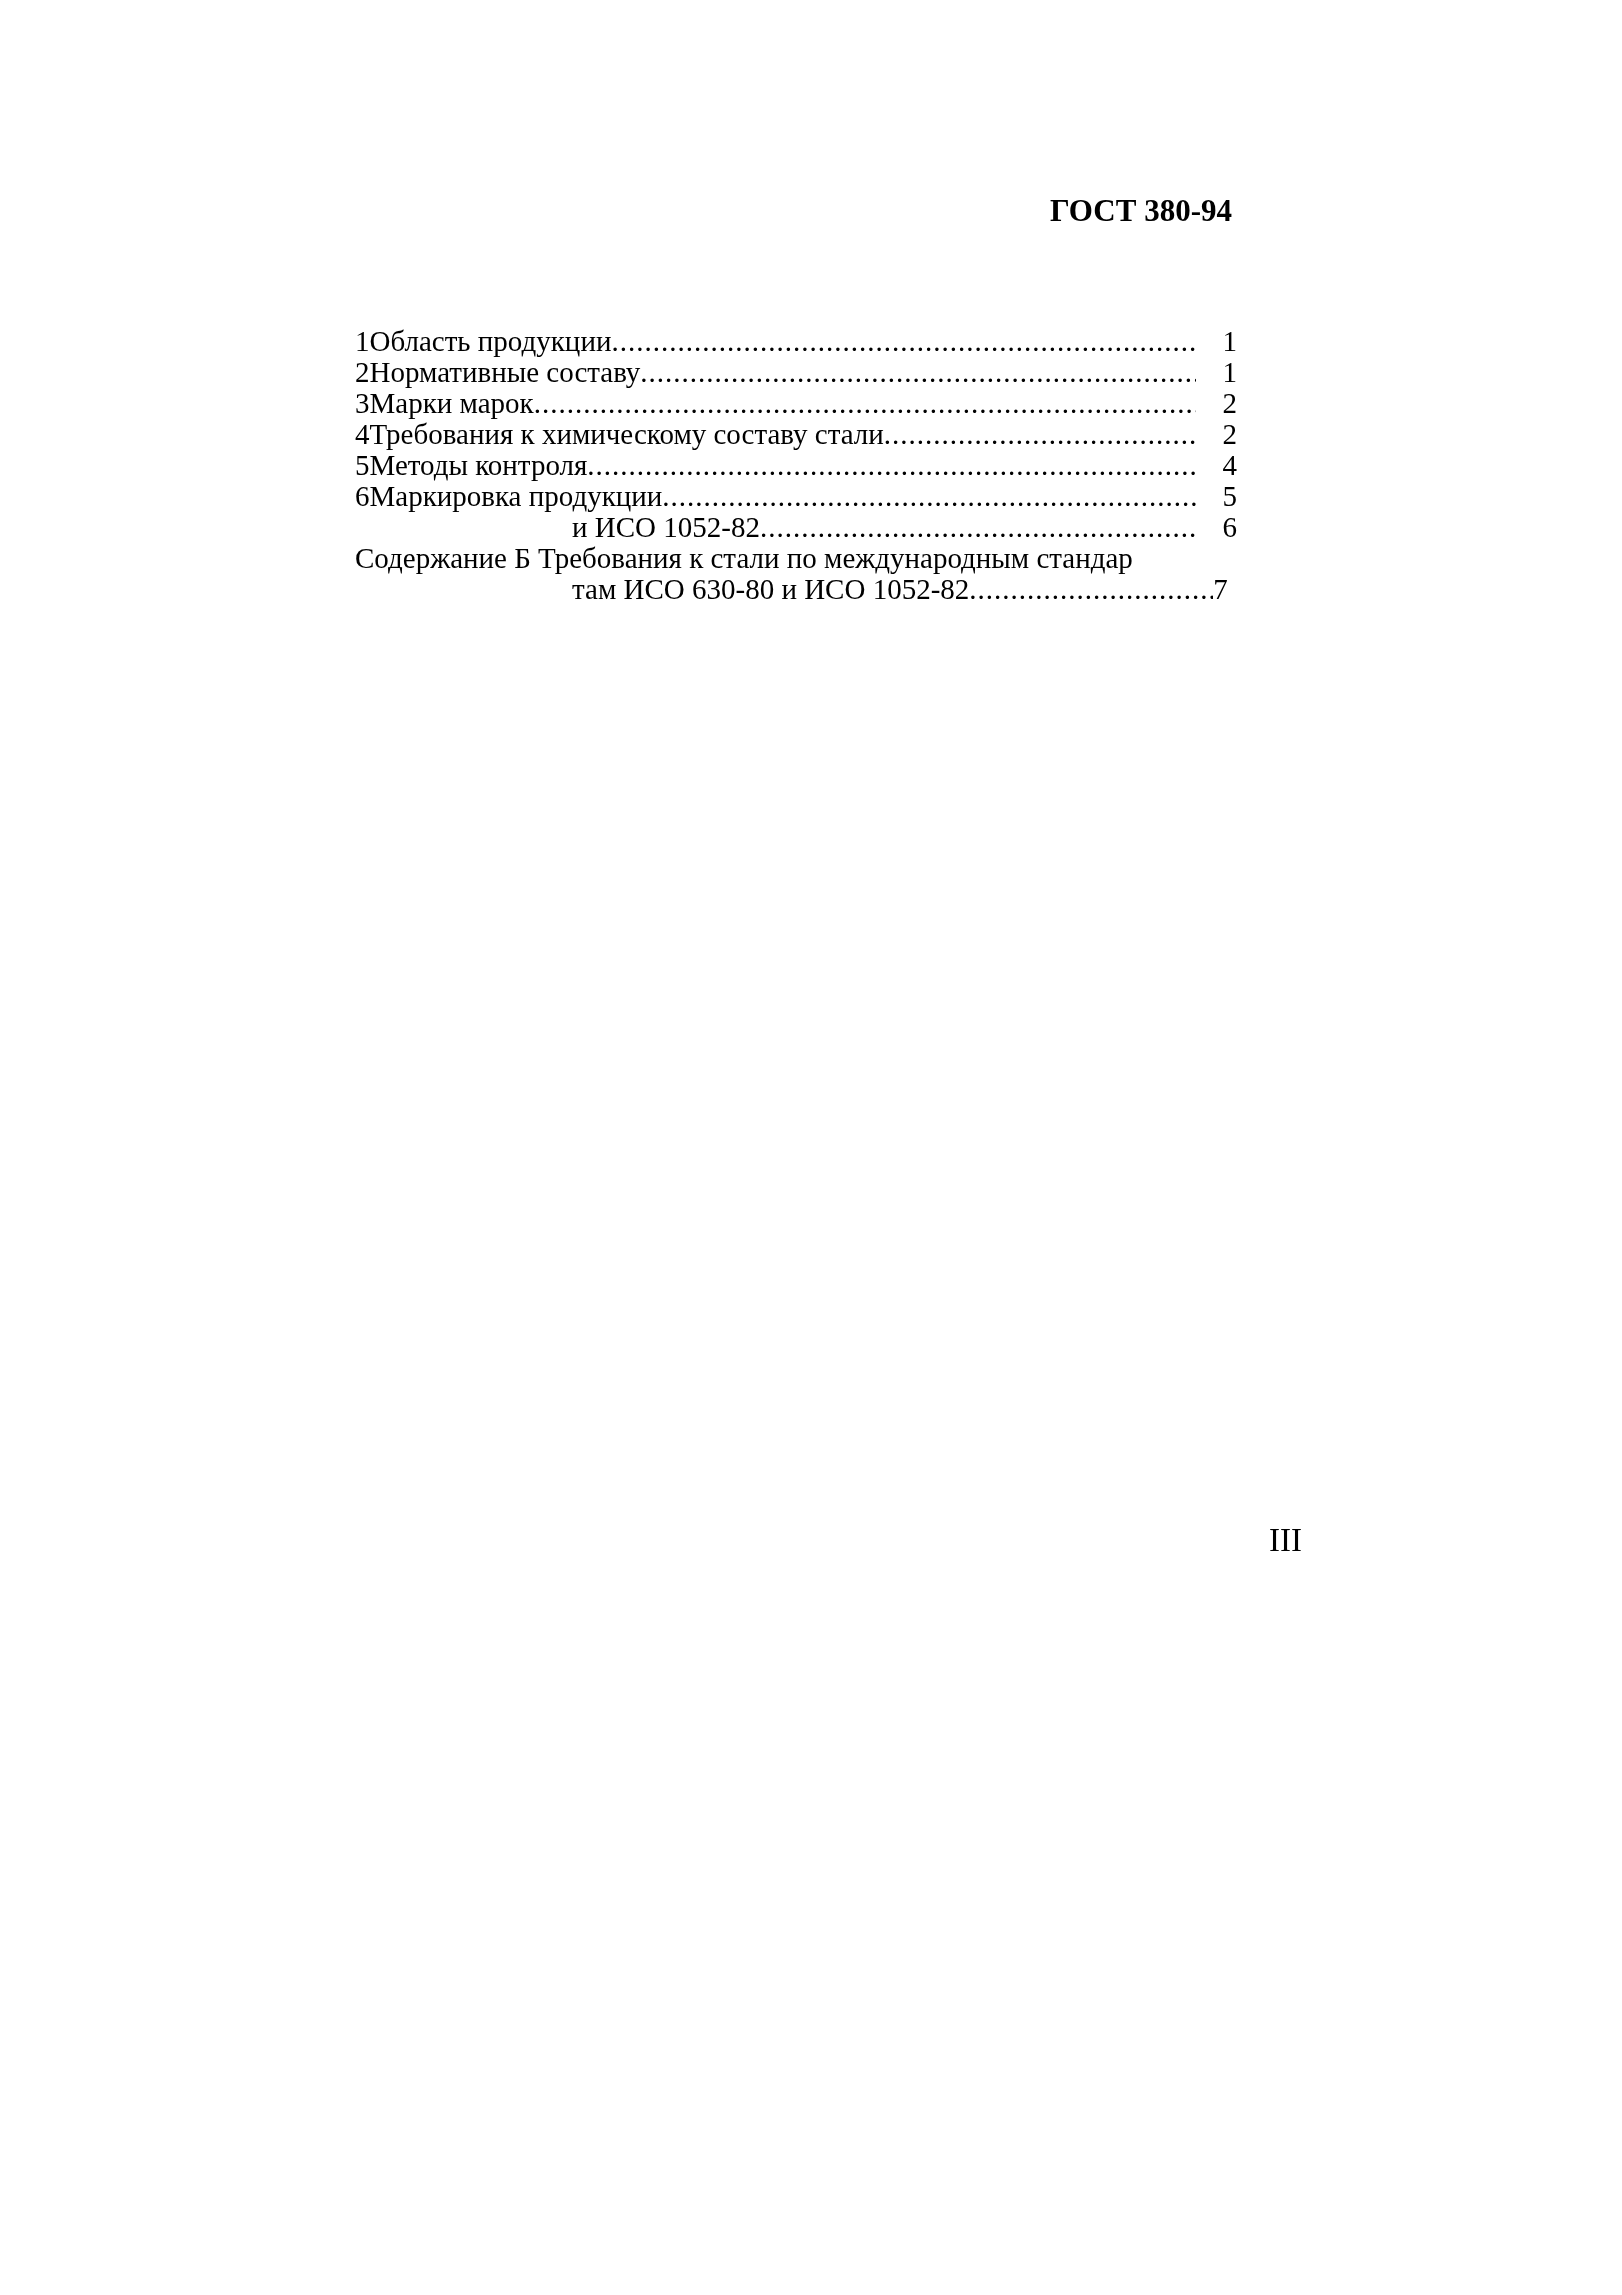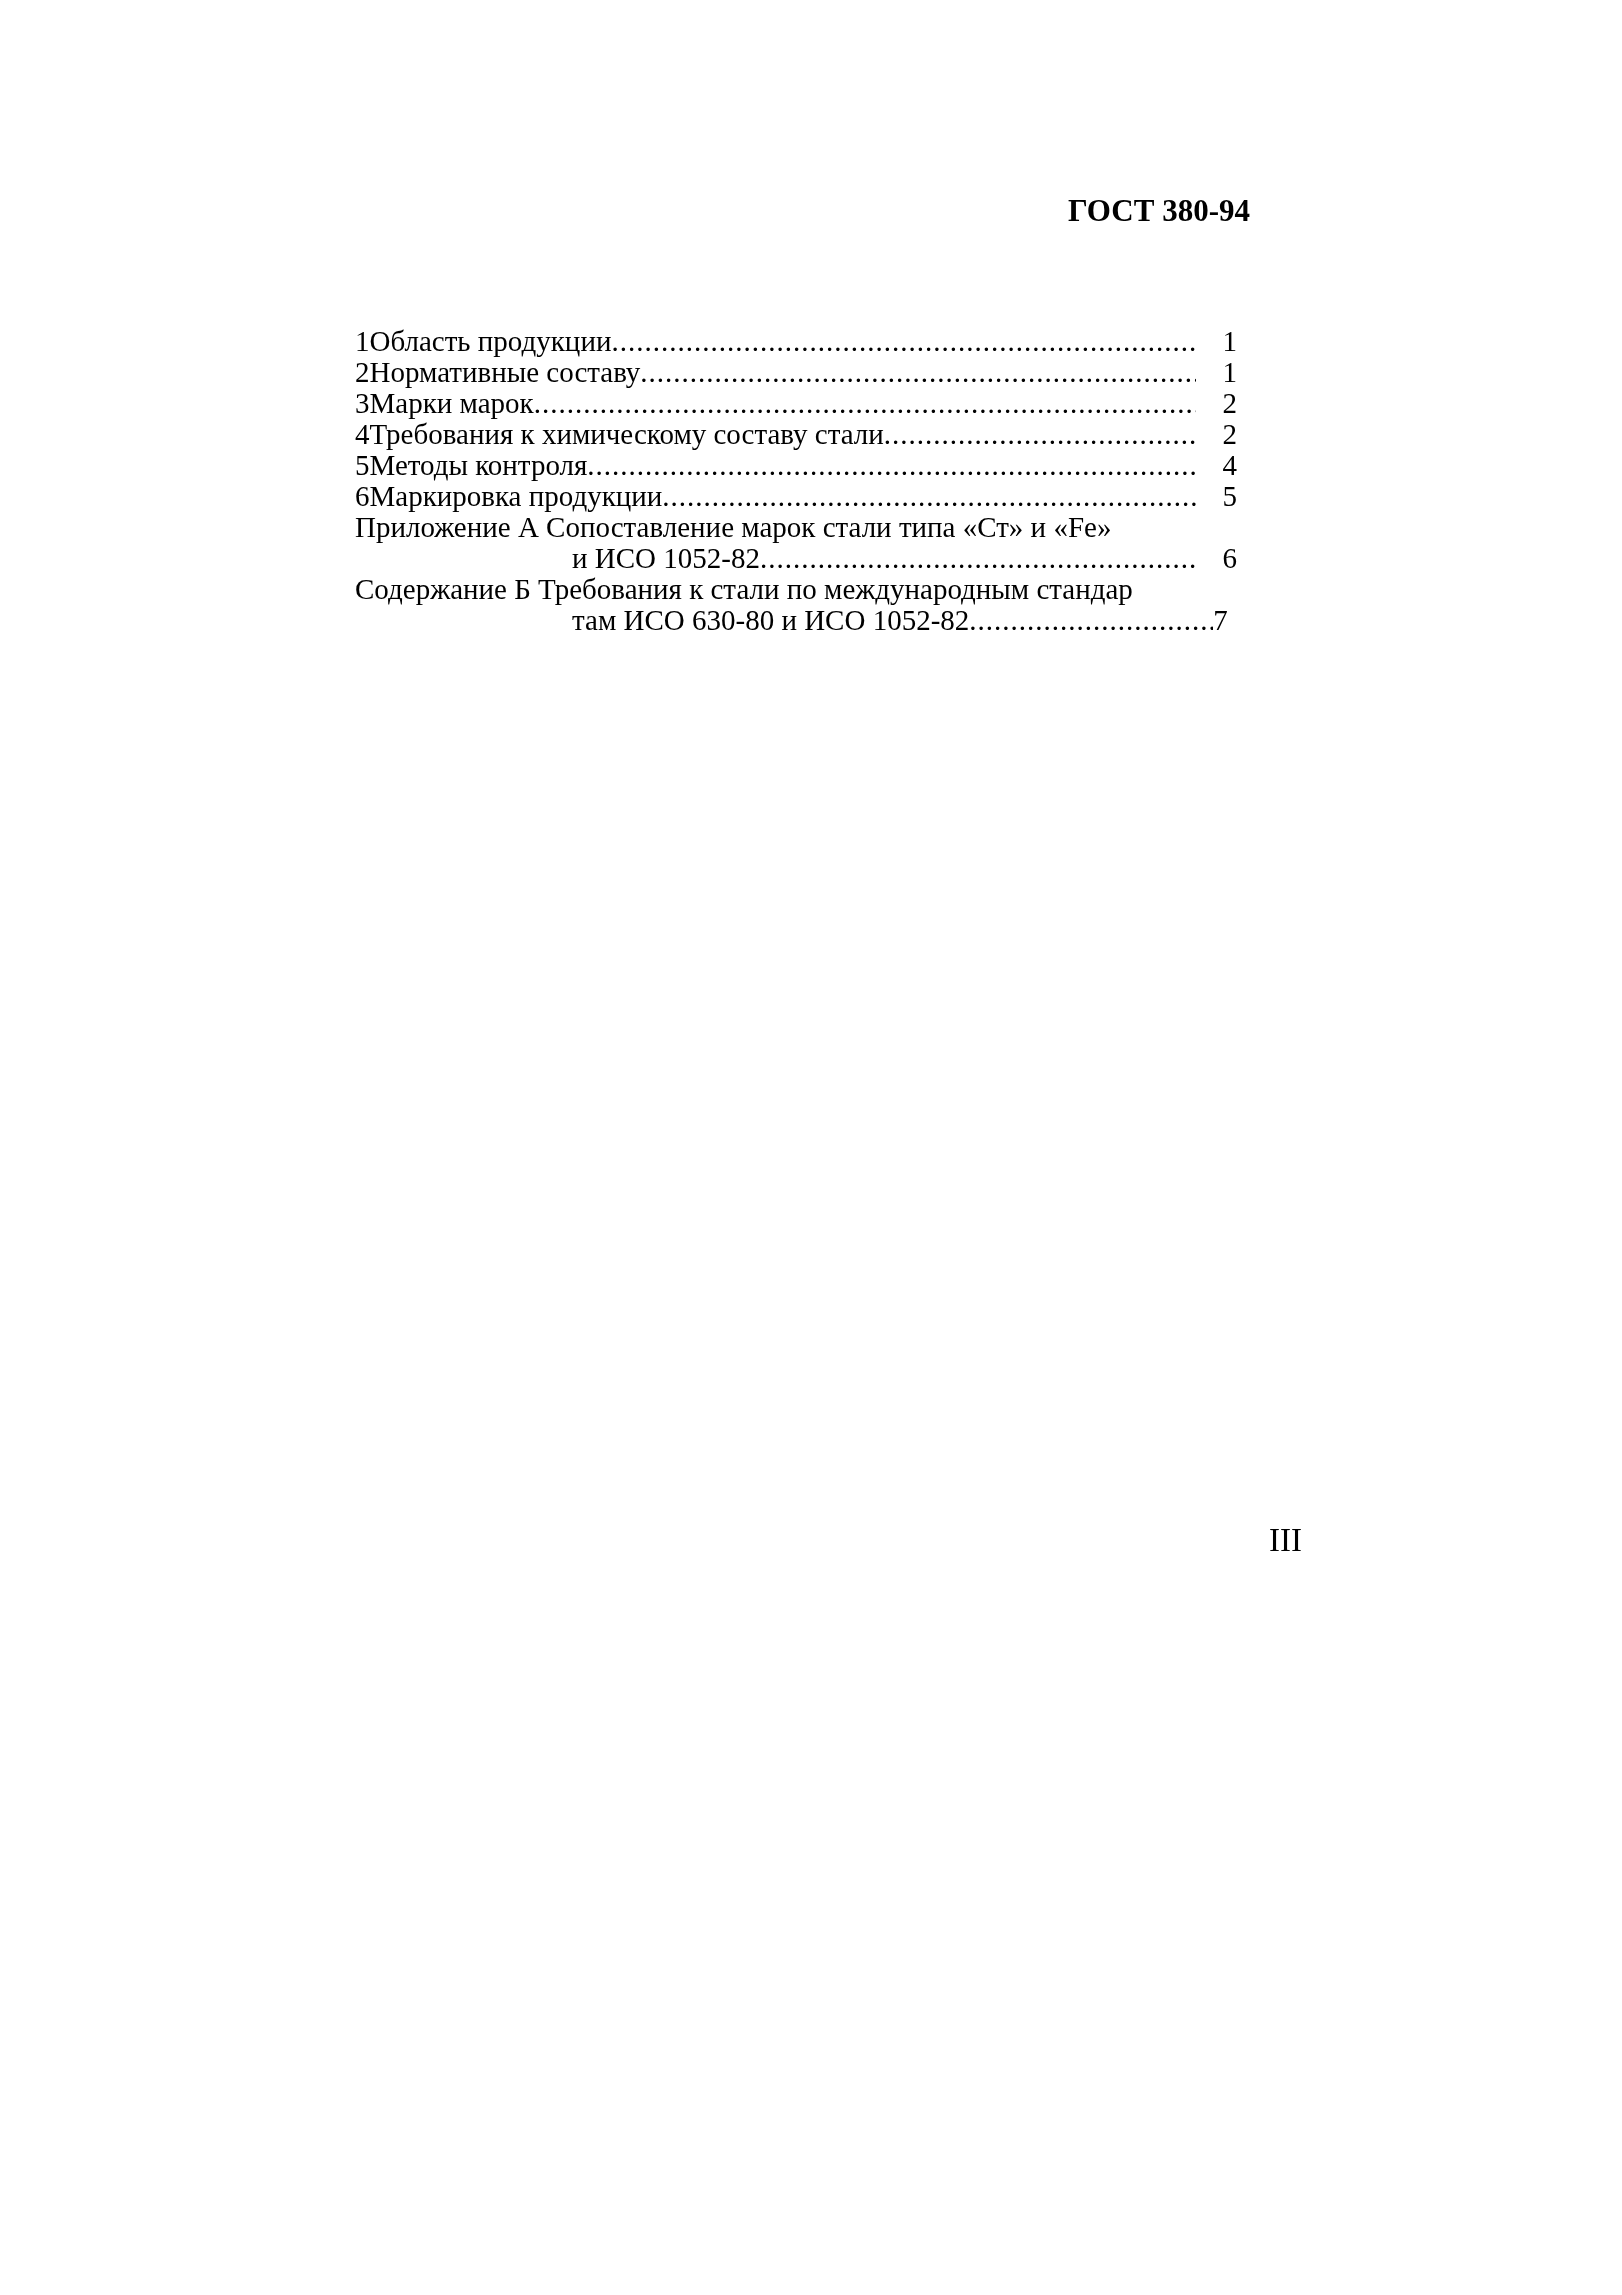--- a/index.html
+++ b/index.html
@@ -13,21 +13,21 @@
     overflow: hidden;
   }
   .page {
     position: absolute;
     inset: 0;
     background: #ffffff;
   }
   .doc-header {
     position: absolute;
     top: 195px;
-    right: 372px;
+    right: 390px;
     font-size: 31px;
     line-height: 31px;
     font-weight: bold;
     white-space: nowrap;
   }
   .toc-title {
     position: absolute;
     top: 264px;
     left: 355px;
     width: 882px;
@@ -110,25 +110,20 @@
       <div class="toc-row">
     <span class="toc-text">5Методы контроля</span>
     <span class="leader">................................................................................................................................................................................................................................................</span>
     <span class="num">4</span>
   </div>
       <div class="toc-row">
     <span class="toc-text">6Маркировка продукции</span>
     <span class="leader">................................................................................................................................................................................................................................................</span>
     <span class="num">5</span>
   </div>
-      <div class="toc-row">
-    <span class="toc-text">Приложение А Сопоставление марок стали типа «Ст» и «Fe»</span>
-    <span class="leader"></span>
-    <span class="num"></span>
-  </div>
       <div class="toc-row indent">
     <span class="toc-text">и ИСО 1052-82</span>
     <span class="leader">................................................................................................................................................................................................................................................</span>
     <span class="num">6</span>
   </div>
       <div class="toc-row">
     <span class="toc-text">Содержание Б Требования к стали по международным стандар</span>
     <span class="leader"></span>
     <span class="num"></span>
   </div>

